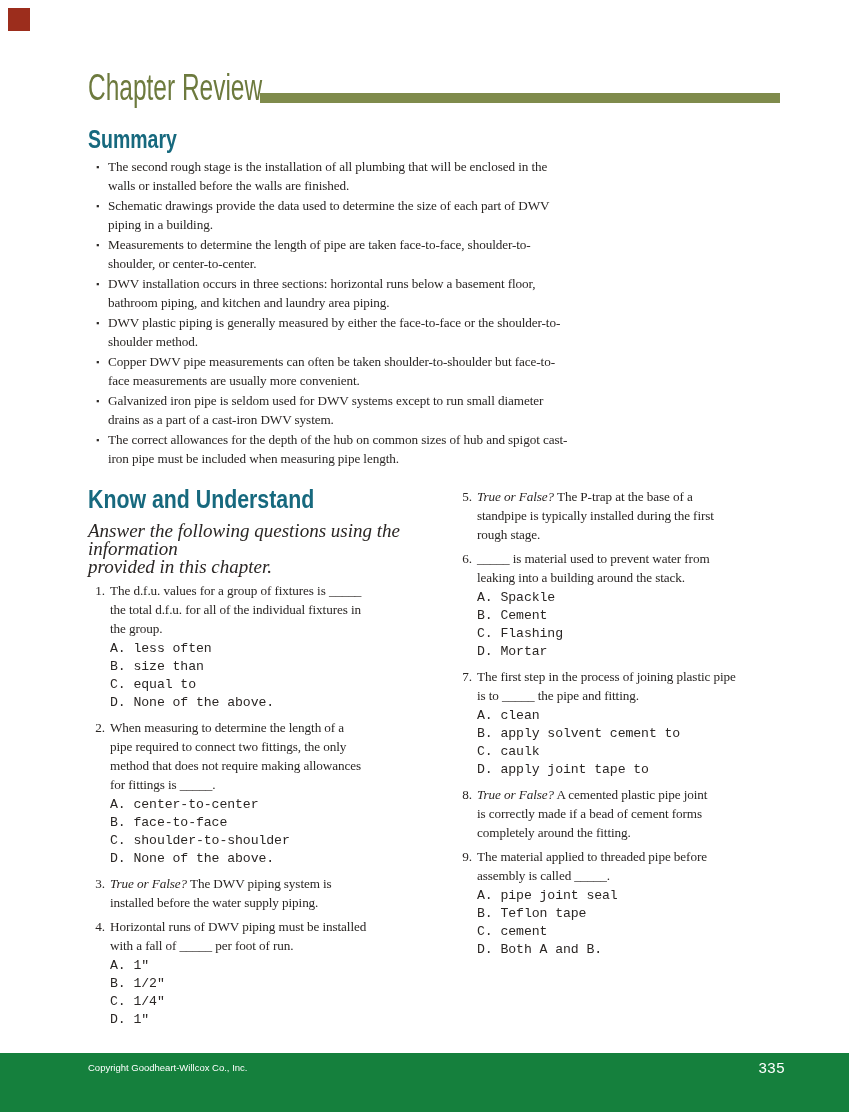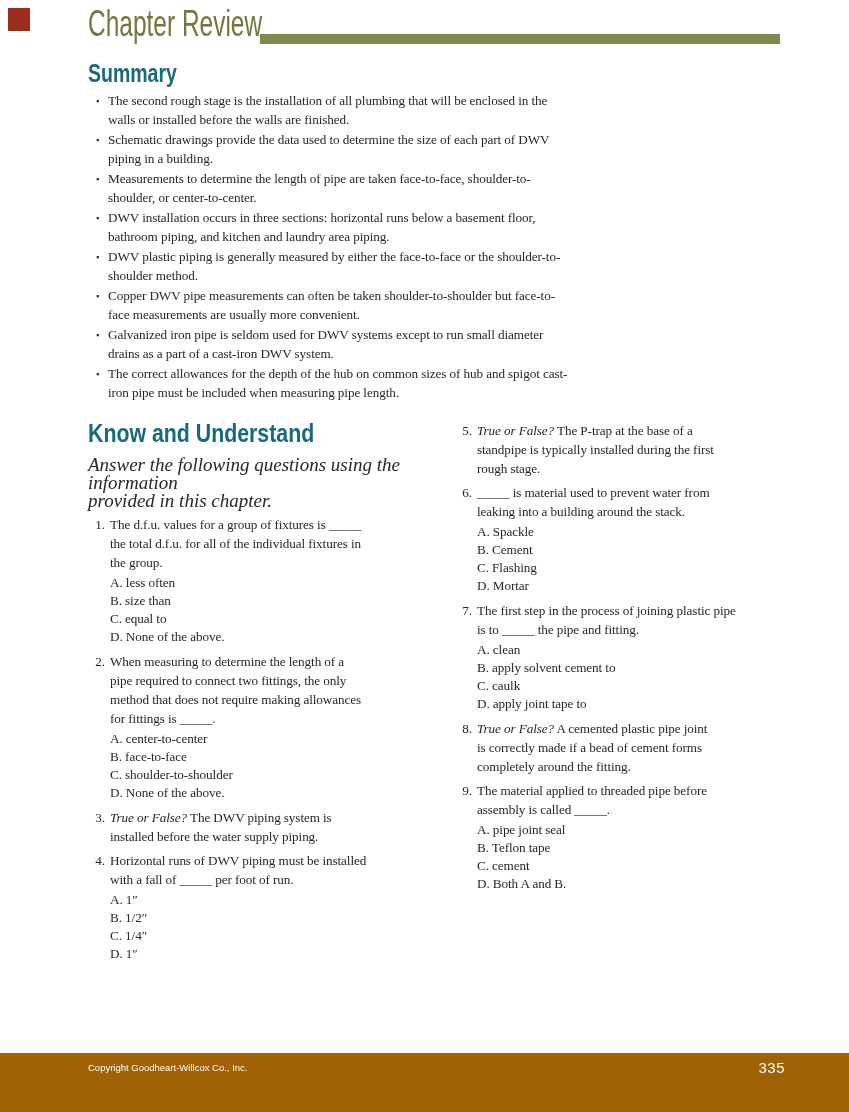--- a/index.html
+++ b/index.html
@@ -2,21 +2,21 @@
 <html><head>
 <meta charset="utf-8">
 <style>
   html,body{margin:0;padding:0;}
   body{
     width:849px;height:1112px;position:relative;background:#ffffff;
     font-family:"Liberation Serif", serif;color:#2a2624;overflow:hidden;
   }
   .corner-tab{position:absolute;left:8px;top:8px;width:22px;height:23px;background:#9c2d1c;}
   .content{padding:0 69px 0 88px;}
-  .chapter-head{display:flex;align-items:flex-end;height:44px;}
+  .chapter-head{display:flex;align-items:center;padding-top:66px;height:44px;}
   .chapter-title{
     width:160px;flex:none;font-family:"Liberation Sans", sans-serif;
     font-size:36px;line-height:40px;color:#6d7a3e;font-weight:normal;
     transform:scaleX(0.68);transform-origin:0 0;white-space:nowrap;
   }
   .title-rule{flex:1;height:10px;background:#7f8b4c;margin-top:19px;margin-left:12px;}
   .summary-heading{
     margin-top:15px;font-family:"Liberation Sans", sans-serif;font-weight:bold;
     font-size:26px;line-height:28px;color:#17697e;
     transform:scaleX(0.75);transform-origin:0 0;white-space:nowrap;
@@ -32,23 +32,23 @@
     font-family:"Liberation Sans", sans-serif;font-weight:bold;font-size:26px;line-height:29px;
     color:#17697e;transform:scaleX(0.82);transform-origin:0 0;white-space:nowrap;
   }
   .know-intro{font-style:italic;font-size:19px;line-height:18px;margin-top:8px;margin-bottom:5px;white-space:pre-line;}
   .question{display:flex;margin-bottom:5px;font-size:13.2px;line-height:19px;letter-spacing:-0.1px;}
   .qnum{flex:none;width:17px;text-align:right;margin-right:5px;}
   .qbody{flex:1;min-width:0;}
   .qlead{font-style:italic;}
   .qtext{white-space:pre-line;}
   .opts{margin-top:2px;margin-bottom:1px;}
-  .opt{line-height:18px;}
+  .opt{line-height:18px;font-family:Liberation Mono, monospace;}
   .footer{
-    position:absolute;left:0;right:0;bottom:0;height:59px;background:#a16207;
+    position:absolute;left:0;right:0;bottom:0;height:59px;background:#15803d;
     color:#ffffff;font-family:"Liberation Sans", sans-serif;
   }
   .footer-copyright{position:absolute;left:88px;top:9px;font-size:9.5px;}
   .footer-page{position:absolute;right:64px;top:6px;font-size:15px;letter-spacing:0.5px;}
 </style>
 </head>
 <body>
 
 <div class="corner-tab"></div>
 

